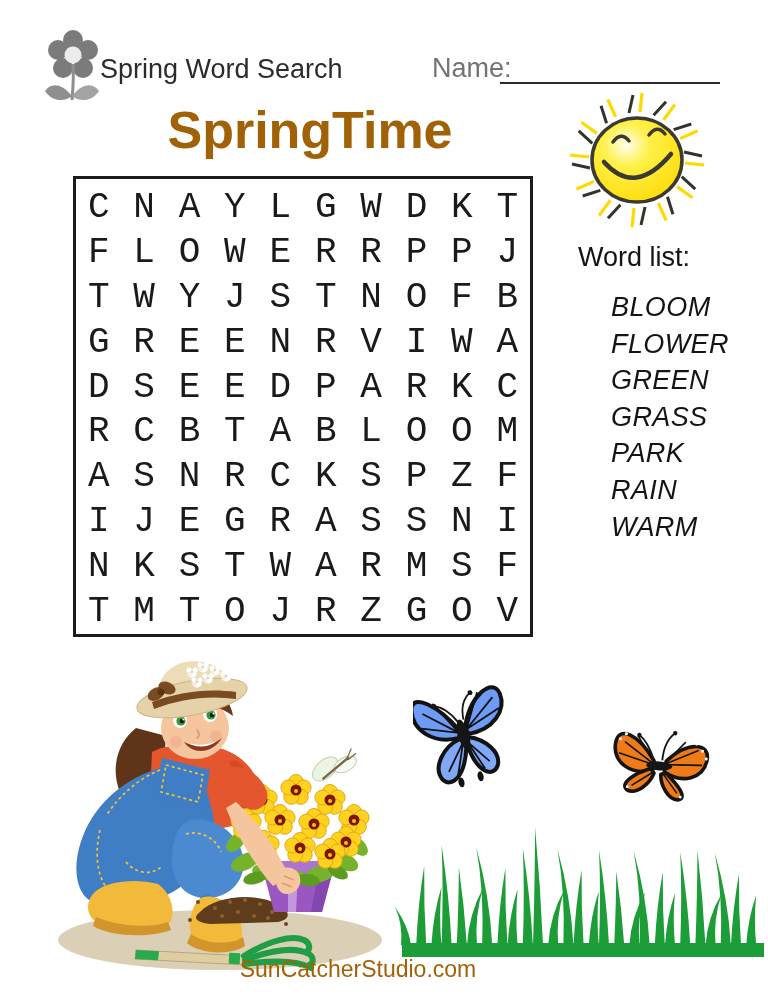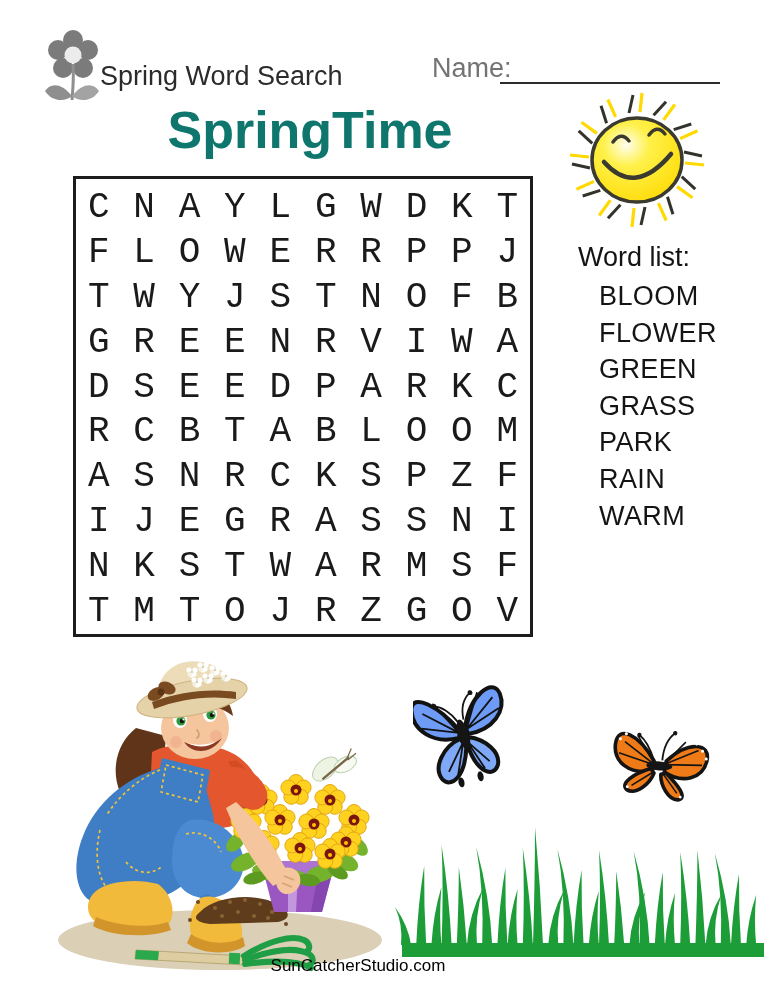--- a/index.html
+++ b/index.html
@@ -1,55 +1,55 @@
 <!DOCTYPE html>
 <html><head>
 <meta charset="utf-8">
 <style>
   html,body{margin:0;padding:0;background:#ffffff;}
   .page{position:relative;width:768px;height:994px;background:#ffffff;overflow:hidden;
         font-family:"Liberation Sans",sans-serif;}
 
   
   .logo{position:absolute;left:42px;top:28px;}
-  .sheet-title{position:absolute;left:100px;top:54px;font-size:27px;color:#2b2b2b;margin-top:7px;}
+  .sheet-title{position:absolute;left:100px;top:54px;font-size:27px;color:#2b2b2b;}
   .name-label{position:absolute;left:432px;top:53px;font-size:27px;color:#737373;}
   .name-line{position:absolute;left:500px;top:56px;width:220px;height:26px;
              border-bottom:2px solid #2b2b2b;}
 
   
   .puzzle-title{position:absolute;left:120px;top:100px;width:380px;text-align:center;
-                font-size:52px;font-weight:800;color:#0f766e;letter-spacing:0px;}
+                font-size:52px;font-weight:800;color:#a16207;letter-spacing:0px;}
 
   
   .sun{position:absolute;left:545px;top:90px;}
 
   
   .grid{position:absolute;left:73px;top:176px;width:460px;height:461px;
         border:3px solid #1c1c1c;box-sizing:border-box;
         display:grid;grid-template-columns:repeat(10,1fr);grid-template-rows:repeat(10,1fr);
         padding-top:6px;box-sizing:border-box;}
   .cell{display:flex;align-items:center;justify-content:center;
         font-family:"Liberation Mono",monospace;font-size:36px;color:#1a1a1a;}
 
   
   .wordlist{position:absolute;left:578px;top:242px;}
   .wordlist-heading{font-size:27px;color:#141414;margin:0 0 5px 0;font-weight:normal;}
-  .wordlist ul{list-style:none;margin:4px;padding:0 0 0 17px;}
+  .wordlist ul{list-style:none;margin:16px;padding:0 0 0 17px;font-style:italic;}
   .wordlist li{font-size:27px;line-height:36.6px;color:#141414;letter-spacing:.4px;}
 
   
   .girl{position:absolute;left:40px;top:650px;}
   .bfly-blue{position:absolute;left:413px;top:676px;}
   .bfly-orange{position:absolute;left:608px;top:722px;}
   .grass{position:absolute;left:392px;top:812px;}
 
   
   .credit{position:absolute;left:0;top:956px;width:716px;text-align:center;
-          font-size:17px;color:#000000;}
+          font-size:23px;color:#a16207;}
 </style>
 </head>
 <body>
 
 <div class="page">
 
   <svg class="logo" width="64" height="78" viewBox="0 0 64 78">
     <circle cx="31" cy="12" r="10" fill="#7b7b7b"></circle>
     <circle cx="46" cy="22" r="10" fill="#7b7b7b"></circle>
     <circle cx="41" cy="40" r="10" fill="#7b7b7b"></circle>

